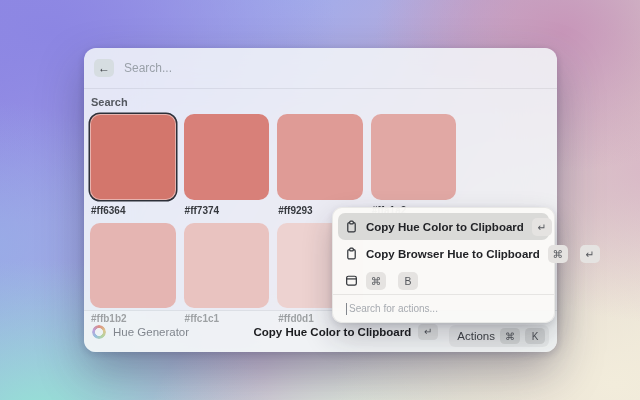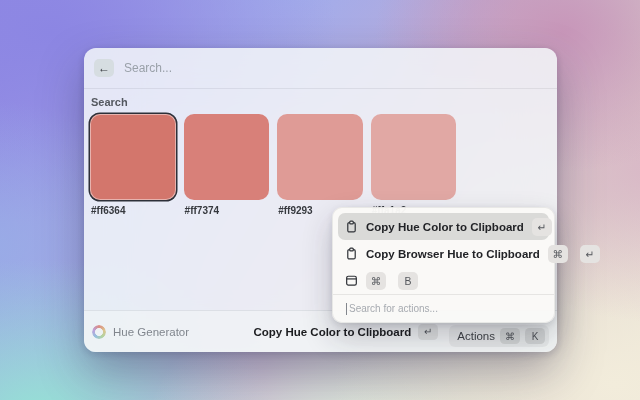--- a/index.html
+++ b/index.html
@@ -104,20 +104,34 @@
       <div class="cell">
         <div class="swatch" style="background: rgb(223, 155, 150);"></div>
         <div class="hex-label">#ff9293</div>
       </div>
       <div class="cell">
         <div class="swatch" style="background: rgb(225, 168, 164);"></div>
         <div class="hex-label">#ffa1a2</div>
       </div>
     </div>
 
+    <div class="grid row2">
+      <div class="cell">
+        <div class="swatch" style="background: rgb(229, 181, 178);"></div>
+        <div class="hex-label">#ffb1b2</div>
+      </div>
+      <div class="cell">
+        <div class="swatch" style="background: rgb(233, 195, 192);"></div>
+        <div class="hex-label">#ffc1c1</div>
+      </div>
+      <div class="cell">
+        <div class="swatch" style="background: rgb(237, 210, 208);"></div>
+        <div class="hex-label">#ffd0d1</div>
+      </div>
+    </div>
   </div>
 
   <div class="panel">
     <div class="panel-items">
 
       <div class="action-item selected">
         <span class="action-icon">
           <svg width="13" height="13" viewBox="0 0 14 14" fill="none" stroke="#2f3237" stroke-width="1.3">
             <rect x="3" y="2.8" width="8" height="10" rx="1.6"></rect>
             <rect x="5.1" y="1.2" width="3.8" height="3" rx="1" fill="#f5f4f2"></rect>

